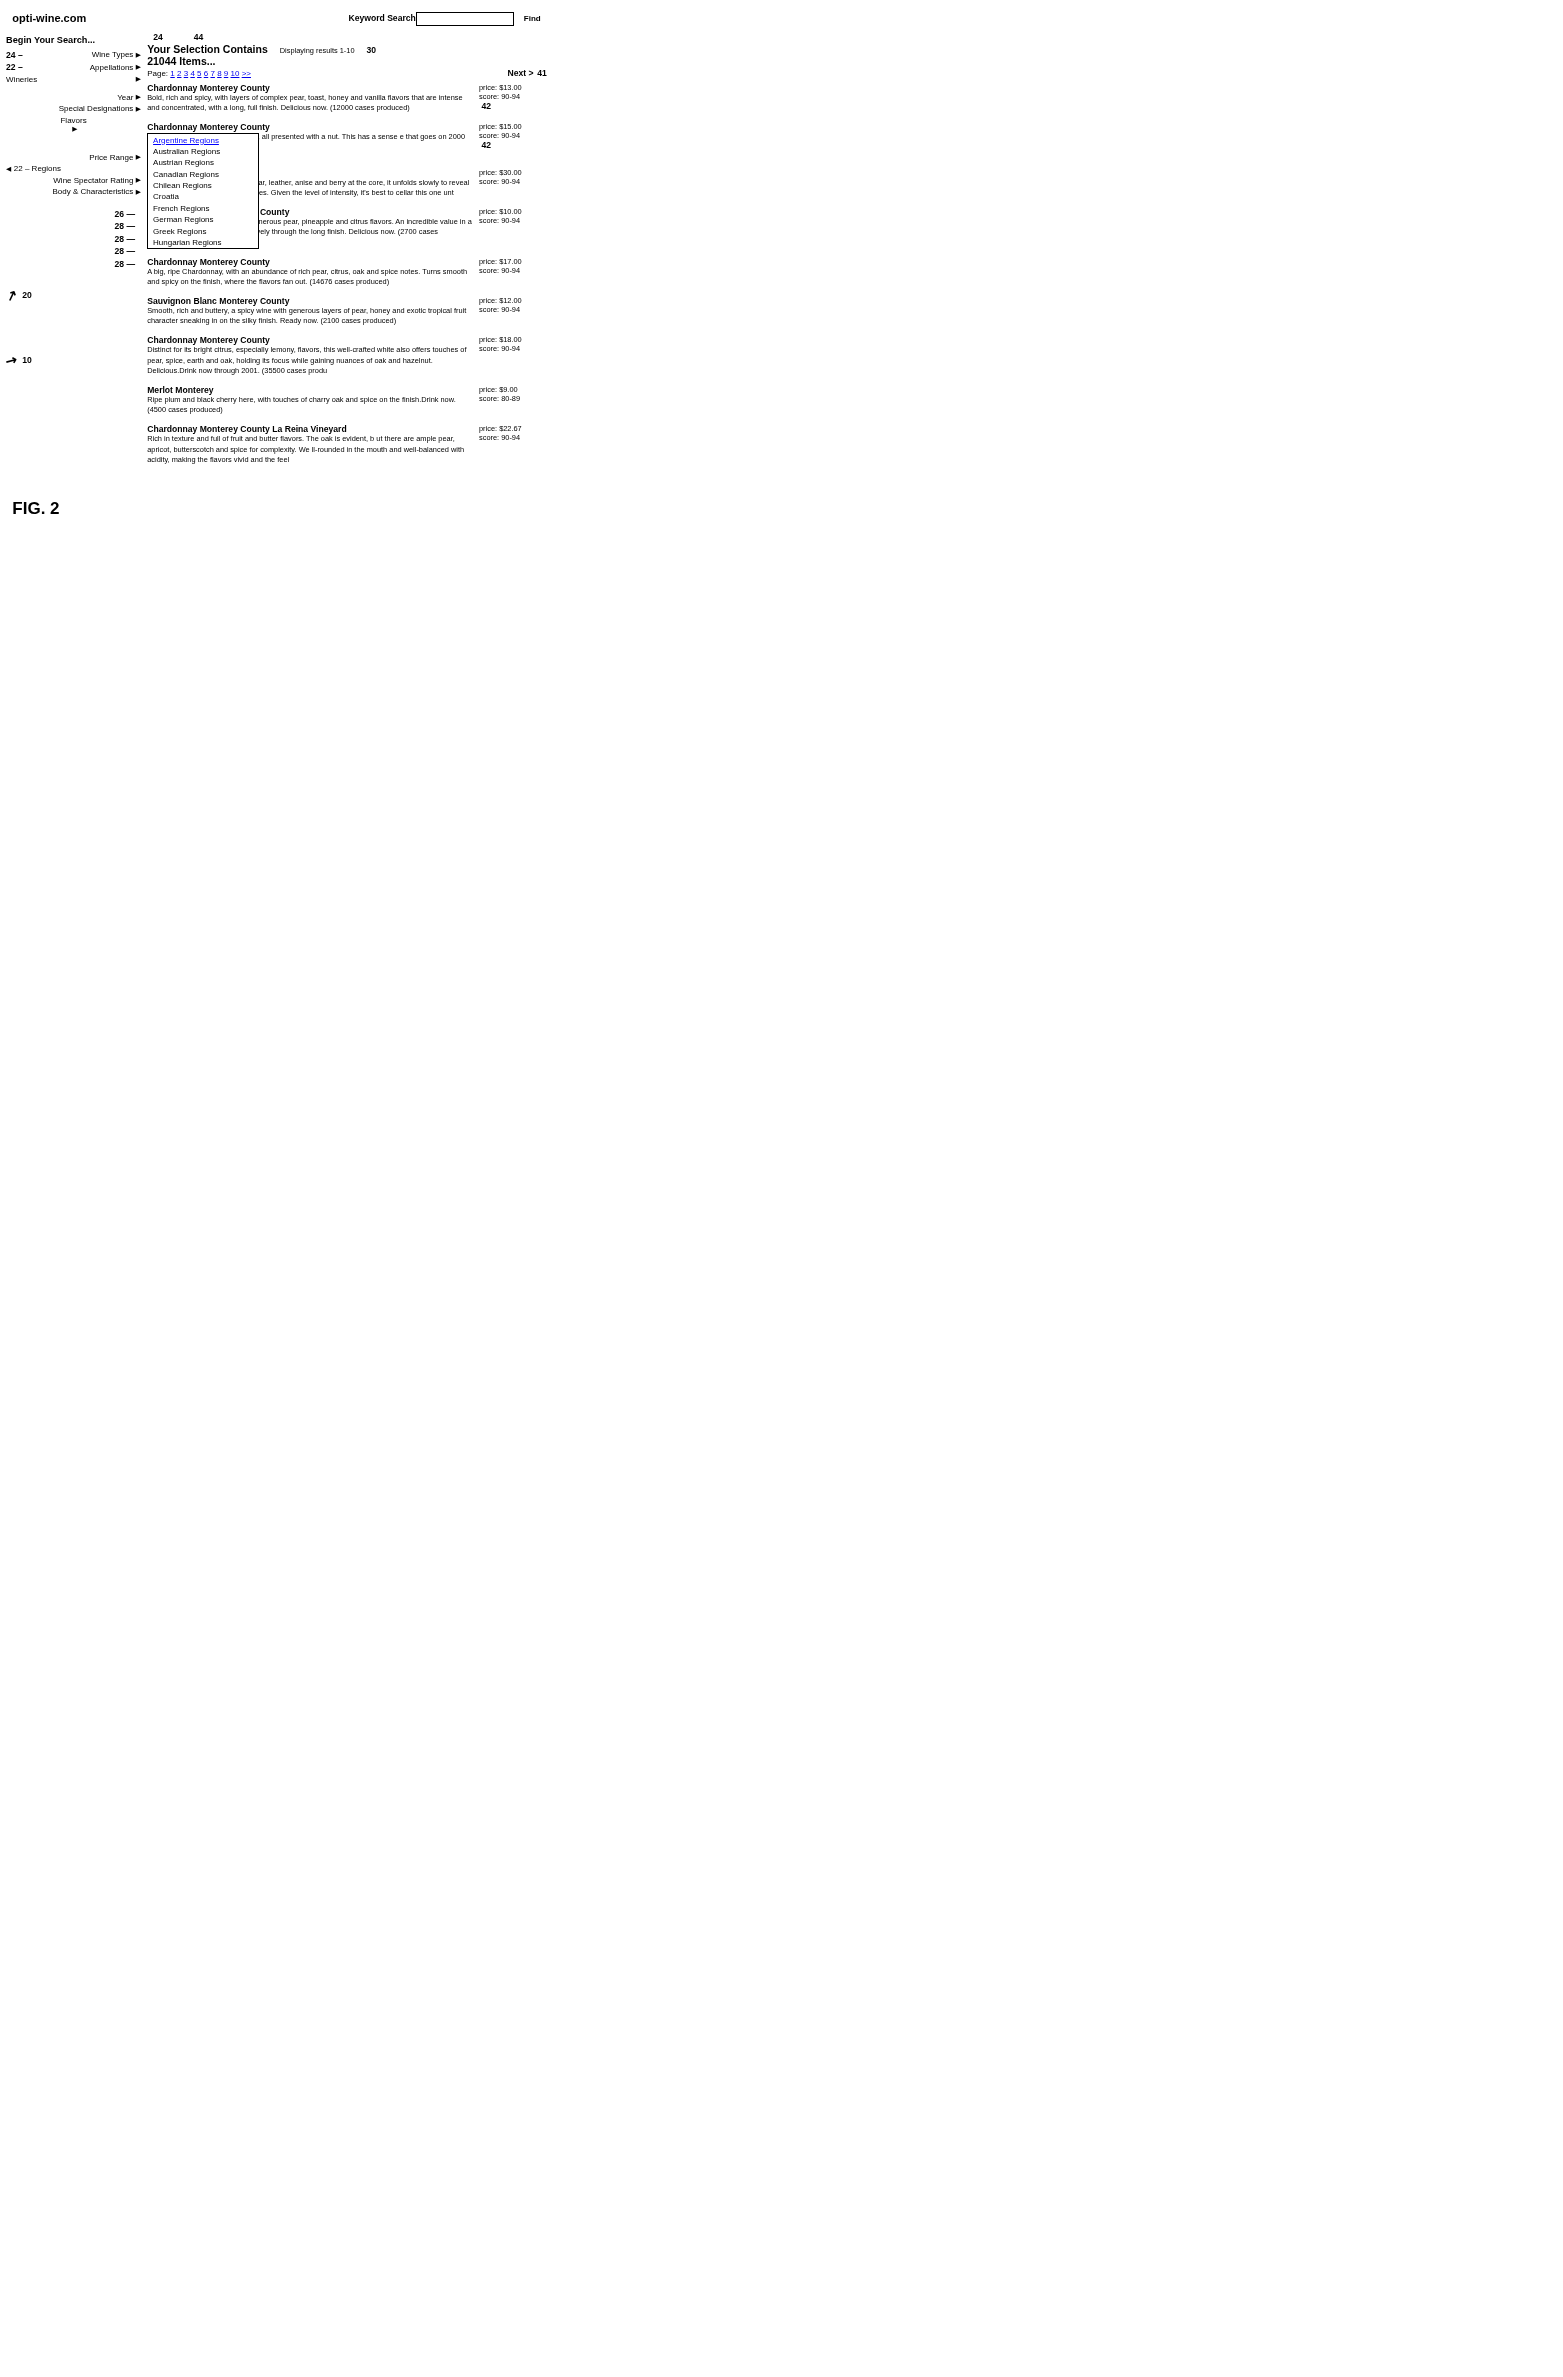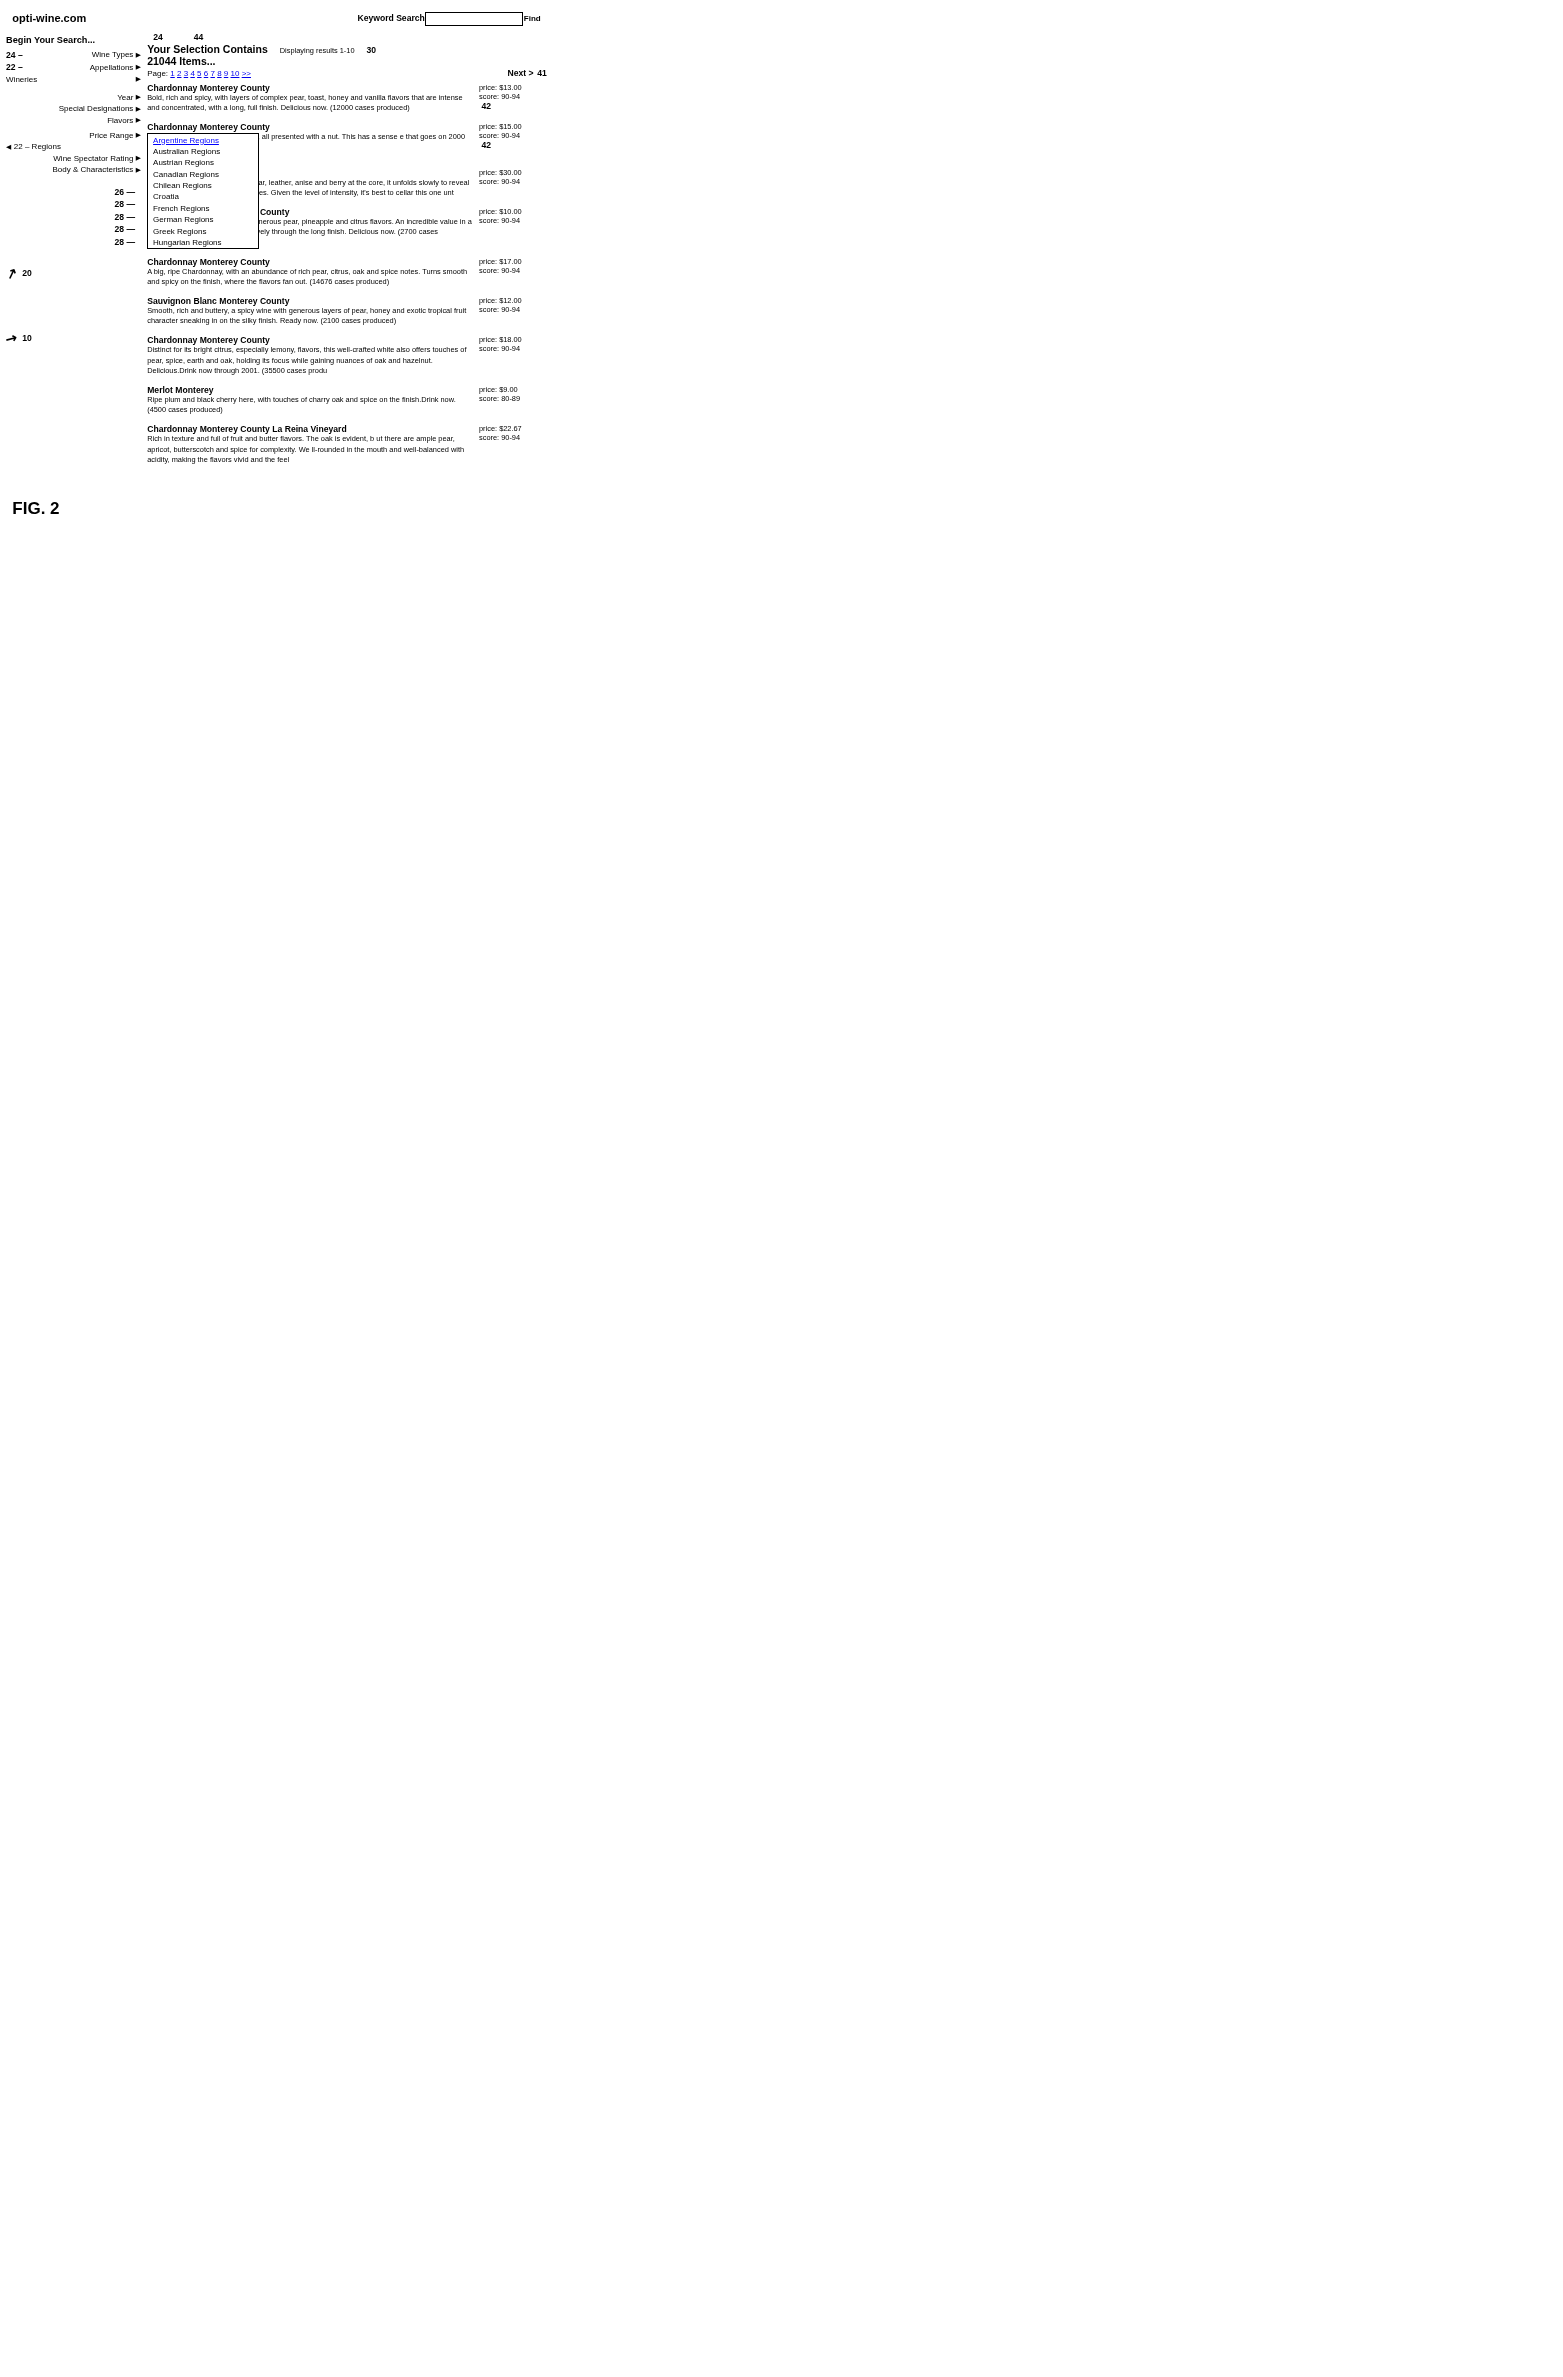--- a/index.html
+++ b/index.html
@@ -35,21 +35,21 @@
       align-items: flex-end;
     }
     .keyword-label {
       font-weight: bold;
       font-size: 8.6px;
       margin-bottom: 2.5px;
     }
     .keyword-row {
       display: flex;
       align-items: center;
-      gap: 1px;
+      gap: 10px;
     }
     .keyword-input {
       border: 0.6px solid #000;
       width: 98px;
       height: 13.5px;
       font-size: 8px;
     }
     .find-btn {
       font-size: 8px;
       font-weight: bold;
@@ -135,21 +135,21 @@
         <span style="margin-left:2.5px; font-size:6.8px;">▶</span>
       </div>
       <div style="display:flex; align-items:center; margin-bottom:2.5px; justify-content:flex-end;margin-top:9px;">
         <span>Year</span>
         <span style="margin-left:2.5px; font-size:6.8px;">▶</span>
       </div>
       <div style="display:flex; align-items:center; margin-bottom:2.5px; justify-content:flex-end;">
         <span>Special Designations</span>
         <span style="margin-left:2.5px; font-size:6.8px;">▶</span>
       </div>
-      <div style="display:flex; align-items:center; margin-bottom:6px; justify-content:flex-end;">
+      <div style="display:flex; align-items:center; margin-bottom:20px; justify-content:flex-end;flex-direction:column;">
         <span>Flavors</span>
         <span style="margin-left:2.5px; font-size:6.8px;">▶</span>
       </div>
       <div style="display:flex; align-items:center; margin-bottom:2.5px; justify-content:flex-end;">
         <span>Price Range</span>
         <span style="margin-left:2.5px; font-size:6.8px;">▶</span>
       </div>
       <div style="display:flex; align-items:center; margin-bottom:2.5px; justify-content:flex-start;">
         <span style="font-size:6.8px; margin-right:2.5px;">◀</span>
         <span>22 – Regions</span>

